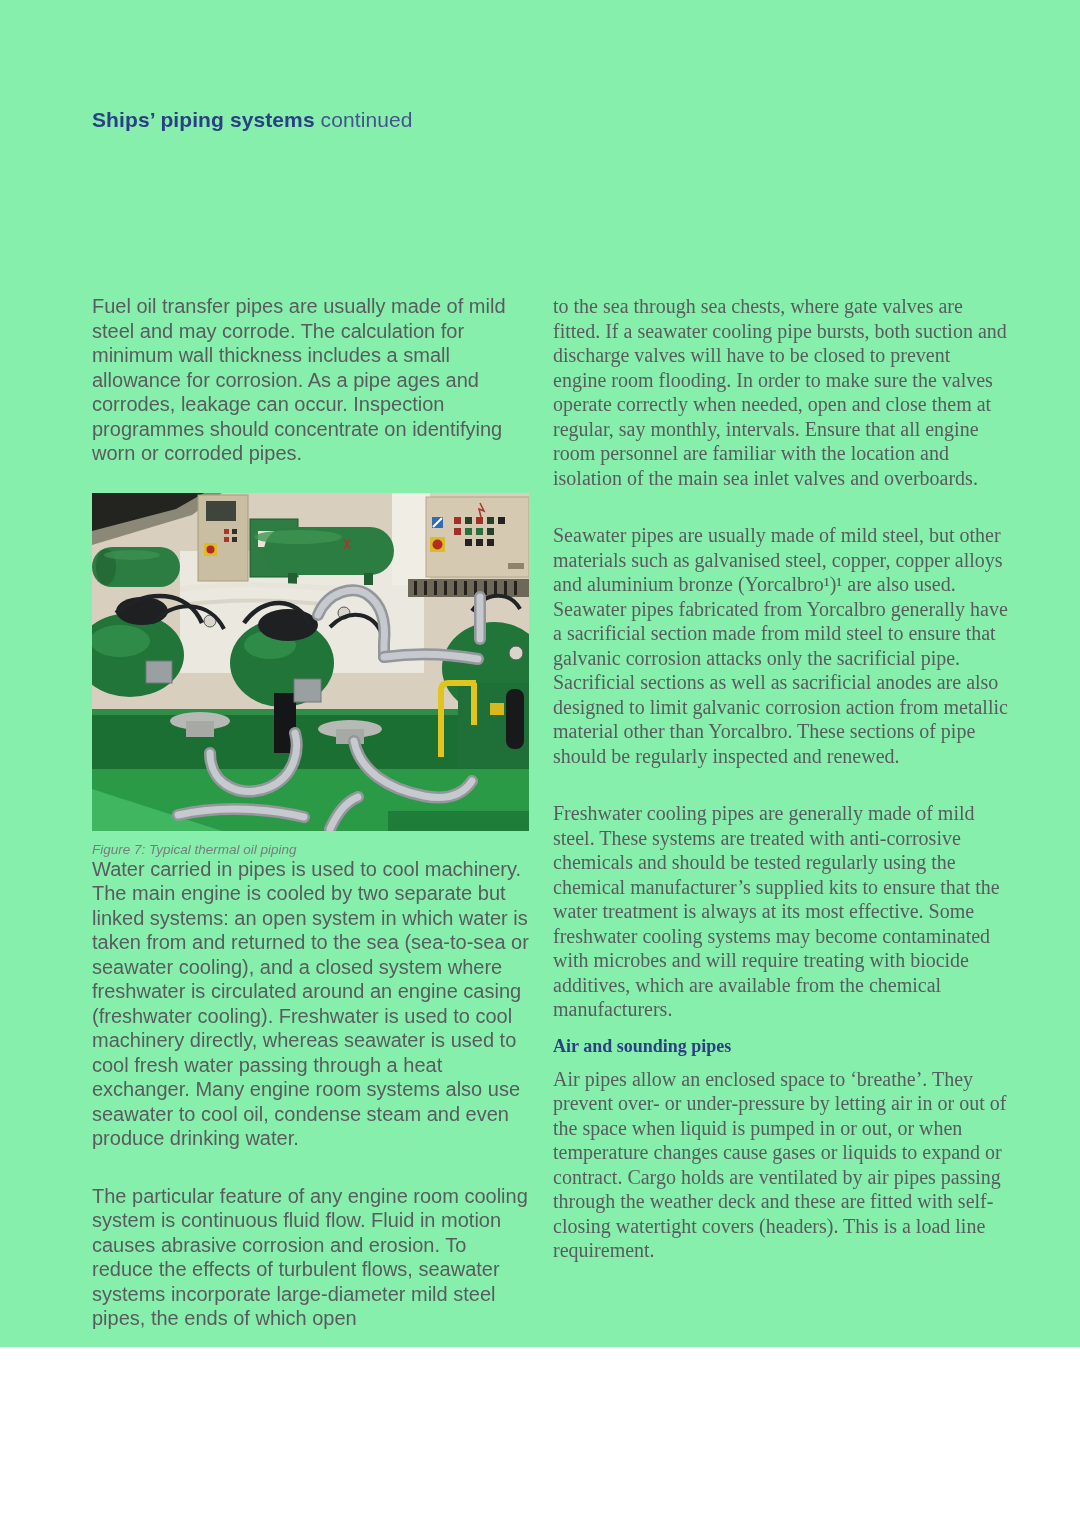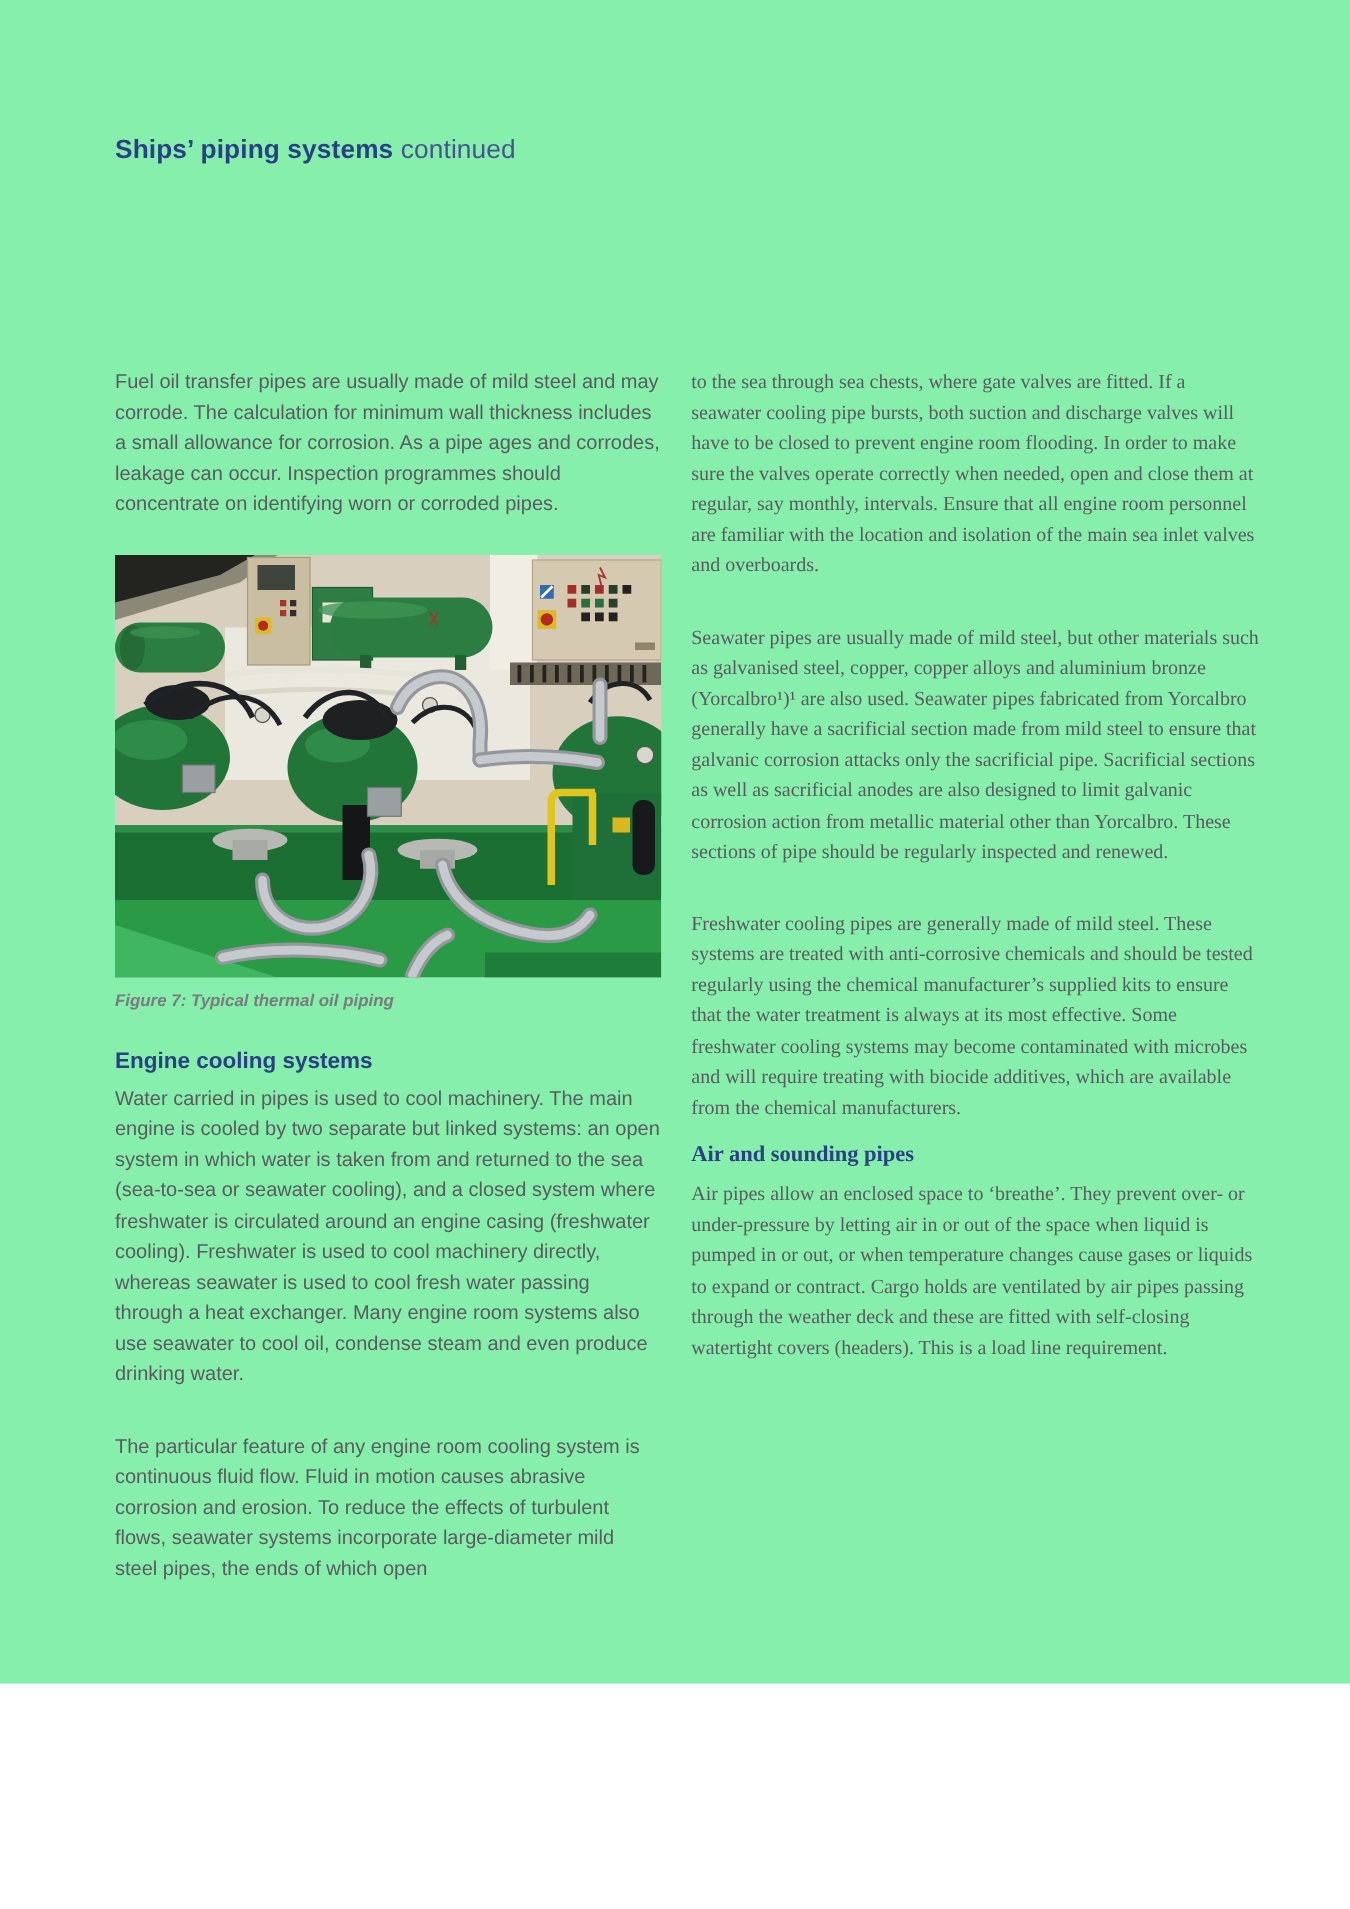--- a/index.html
+++ b/index.html
@@ -4,25 +4,25 @@
 <style>
   html,body{margin:0;padding:0;background:#ffffff;}
   .page{position:relative;width:1080px;height:1347px;background:#86efac;overflow:hidden;
         font-family:"Liberation Sans",sans-serif;}
   .header{position:absolute;left:92px;top:94px;font-size:21px;letter-spacing:0.1px;}
   .header .t{font-weight:700;color:#2b3f85;}
   .header .s{font-weight:400;color:#46538f;}
   .col{position:absolute;top:294px;}
   .col-left{left:92px;width:437px;}
   .col-right{left:553px;width:455px;font-family:Liberation Serif, serif;}
-  p.body{margin:0 0 33px;font-size:16px;line-height:24.5px;color:#5a5b5e;}
+  p.body{margin:0 0 33px;font-size:20px;line-height:24.5px;color:#5a5b5e;}
   p.mb27{margin-bottom:27px;}
   p.mb14{margin-bottom:14px;}
   p.mb0{margin-bottom:0;}
-  figure{margin:0;font-weight:bold;}
+  figure{margin:0;}
   .photo{display:block;width:437px;height:338px;}
   figcaption{margin-top:11px;font-size:13.5px;font-style:italic;color:#7a7b7e;}
   h2.subhead{margin:30px 0 9px;font-size:18px;font-weight:700;color:#2b3f85;}
   .col-right h2.subhead{margin:0 0 10px;}
   .watermark{position:absolute;left:0;top:1352px;width:1080px;height:175px;}
   .footer{position:absolute;left:95px;top:1461px;font-size:15px;color:#4f7dab;z-index:5;}
   .footer b{color:#2b3a73;font-weight:700;}
 </style>
 </head>
 <body>
@@ -152,21 +152,20 @@
           <path d="M238,336 C246,318 256,308 266,304" stroke="#93979b" stroke-width="12"></path>
           <path d="M238,336 C246,318 256,308 266,304" stroke="#c6c9cd" stroke-width="7"></path>
         </g>
 
         <path d="M349,264 L349,198 Q349,190 357,190 L384,190" stroke="#e2c41f" stroke-width="6" fill="none"></path>
         <path d="M382,190 L382,232" stroke="#e2c41f" stroke-width="6"></path>
       </svg>
       <figcaption class="caption">Figure 7: Typical thermal oil piping</figcaption>
     </figure>
 
-    <h2 class="subhead">Engine cooling systems</h2>
     <p class="body">Water carried in pipes is used to cool machinery. The main engine is cooled by two separate but linked systems: an open system in which water is taken from and returned to the sea (sea-to-sea or seawater cooling), and a closed system where freshwater is circulated around an engine casing (freshwater cooling). Freshwater is used to cool machinery directly, whereas seawater is used to cool fresh water passing through a heat exchanger. Many engine room systems also use seawater to cool oil, condense steam and even produce drinking water.</p>
     <p class="body mb0">The particular feature of any engine room cooling system is continuous fluid flow. Fluid in motion causes abrasive corrosion and erosion. To reduce the effects of turbulent flows, seawater systems incorporate large-diameter mild steel pipes, the ends of which open</p>
   </div>
 
   <div class="col col-right">
     <p class="body">to the sea through sea chests, where gate valves are fitted. If a seawater cooling pipe bursts, both suction and discharge valves will have to be closed to prevent engine room flooding. In order to make sure the valves operate correctly when needed, open and close them at regular, say monthly, intervals. Ensure that all engine room personnel are familiar with the location and isolation of the main sea inlet valves and overboards.</p>
     <p class="body">Seawater pipes are usually made of mild steel, but other materials such as galvanised steel, copper, copper alloys and aluminium bronze (Yorcalbro¹)¹ are also used. Seawater pipes fabricated from Yorcalbro generally have a sacrificial section made from mild steel to ensure that galvanic corrosion attacks only the sacrificial pipe. Sacrificial sections as well as sacrificial anodes are also designed to limit galvanic corrosion action from metallic material other than Yorcalbro. These sections of pipe should be regularly inspected and renewed.</p>
     <p class="body mb14">Freshwater cooling pipes are generally made of mild steel. These systems are treated with anti-corrosive chemicals and should be tested regularly using the chemical manufacturer’s supplied kits to ensure that the water treatment is always at its most effective. Some freshwater cooling systems may become contaminated with microbes and will require treating with biocide additives, which are available from the chemical manufacturers.</p>
     <h2 class="subhead">Air and sounding pipes</h2>
     <p class="body mb0">Air pipes allow an enclosed space to ‘breathe’. They prevent over- or under-pressure by letting air in or out of the space when liquid is pumped in or out, or when temperature changes cause gases or liquids to expand or contract. Cargo holds are ventilated by air pipes passing through the weather deck and these are fitted with self-closing watertight covers (headers). This is a load line requirement.</p>

